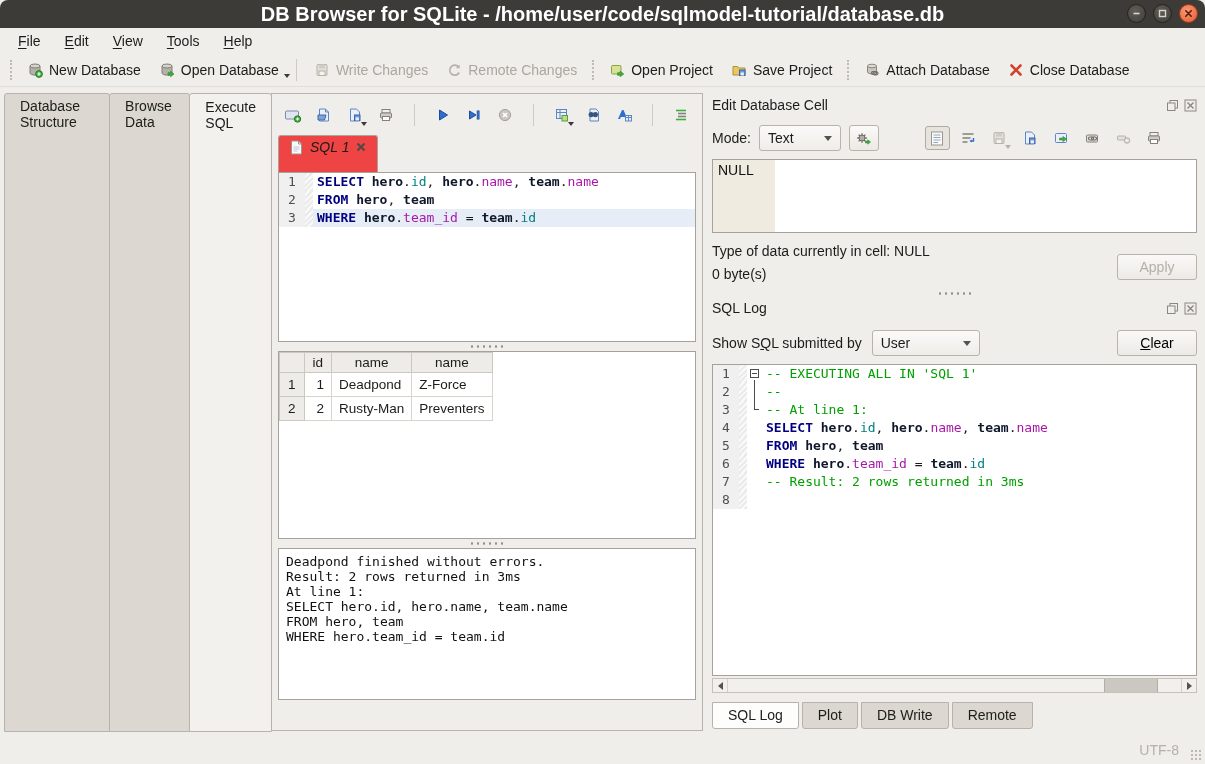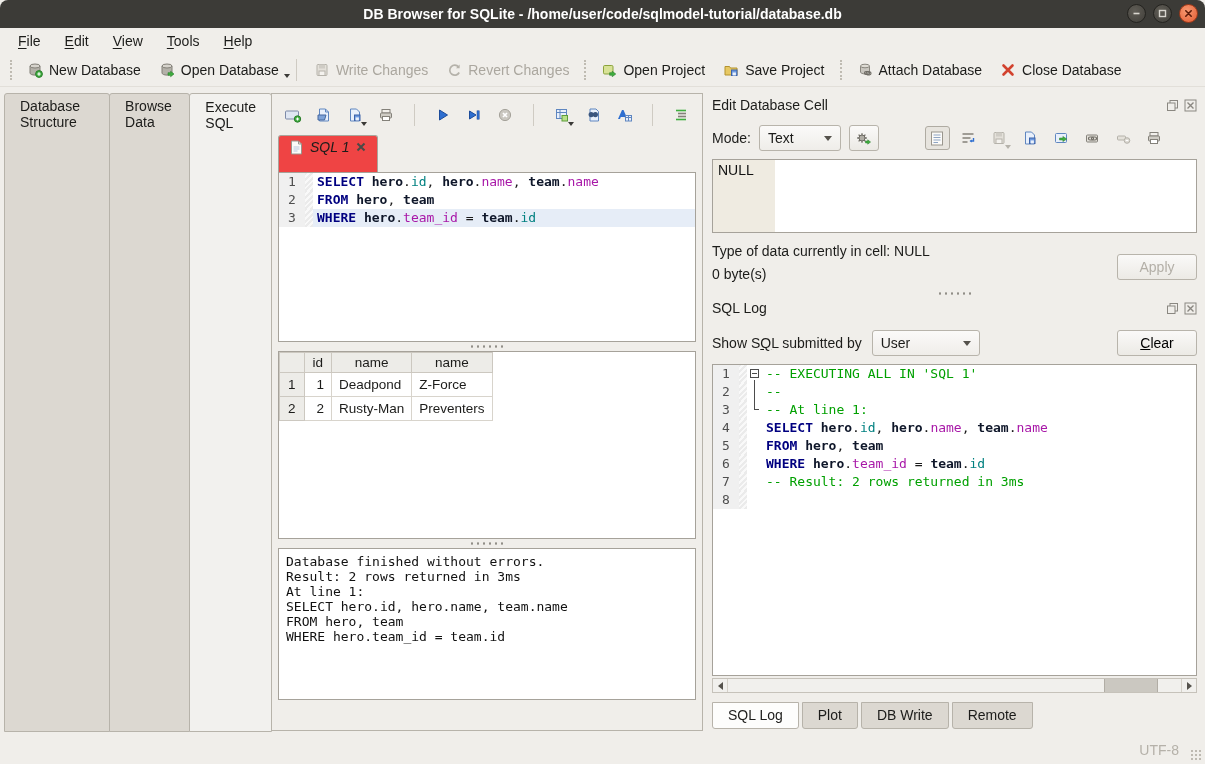--- a/index.html
+++ b/index.html
@@ -4,21 +4,21 @@
 <style>
   * { margin:0; padding:0; box-sizing:border-box; }
   html,body { background:#555; }
   .window{ width:1205px; height:764px; position:relative; background:#F0EEEA;
     font-family:"Liberation Sans",sans-serif; font-size:14px; color:#1c1c1a;
     overflow:hidden; }
 
   
   .titlebar{ height:28px; background:#3C3B37; border-radius:8px 8px 0 0;
     display:flex; align-items:center; justify-content:center; position:relative; }
-  .title{ color:#fff; font-weight:bold; font-size:14px; }
+  .title{ color:#fff; font-weight:bold; font-size:20px; }
   .winbtns{ position:absolute; right:7px; top:4px; display:flex; gap:7px; }
   .wbtn{ width:19px; height:19px; border-radius:50%; display:flex; align-items:center;
     justify-content:center; cursor:default; }
   .wbtn.gray{ background:radial-gradient(circle at 40% 35%, #605d56, #403e39);
     border:1px solid #24231f; }
   .wbtn.orange{ background:radial-gradient(circle at 40% 35%, #f79a72, #e45a31);
     border:1px solid #a03a1a; }
 
   
   .menubar{ height:25px; display:flex; align-items:center; padding-left:8px; gap:4px; }
@@ -225,21 +225,21 @@
         <rect x="5" y="2.5" width="6" height="4" fill="#CFCCC5"></rect>
         <rect x="5" y="9" width="6" height="4.5" fill="#F4F2EE" stroke="#B5B2AA"></rect>
       </svg>
       <span>Write Changes</span>
     </button>
     <button class="tbtn disabled">
       <svg width="16" height="16" viewBox="0 0 16 16">
         <path d="M12.6 5A5 5 0 1 0 13.2 10.5" fill="none" stroke="#B5B2AA" stroke-width="1.7"></path>
         <path d="M13.6 2.6v3.6h-3.6z" fill="#B5B2AA"></path>
       </svg>
-      <span>Revert Changes</span>
+      <span>Remote Changes</span>
     </button>
     <div class="thandle"></div>
     <button class="tbtn">
       <svg width="16" height="16" viewBox="0 0 16 16">
         <rect x="2.5" y="3.5" width="9.5" height="8.5" rx="1.2" fill="#D8E296" stroke="#8BA33C"></rect>
         <path d="M8.6 10.7h2.6V9.3L14.8 12l-3.6 2.7v-1.4H8.6z" fill="#3FAE3F" stroke="#2C7D2C" stroke-width=".6"></path>
       </svg>
       <span>Open Project</span>
     </button>
     <button class="tbtn">
@@ -418,21 +418,21 @@
                   <td>Rusty-Man</td>
                   <td>Preventers</td>
                 </tr>
               </tbody>
             </table>
         </div>
 
         <div class="vsplit"></div>
 
         <div class="statusbox">
-            <div>Database finished without errors.</div>
+            <div>Deadpond finished without errors.</div>
             <div>Result: 2 rows returned in 3ms</div>
             <div>At line 1:</div>
             <div>SELECT hero.id, hero.name, team.name</div>
             <div>FROM hero, team</div>
             <div>WHERE hero.team_id = team.id</div>
           </div>
       </div>
     </div>
 
     <div class="right">

